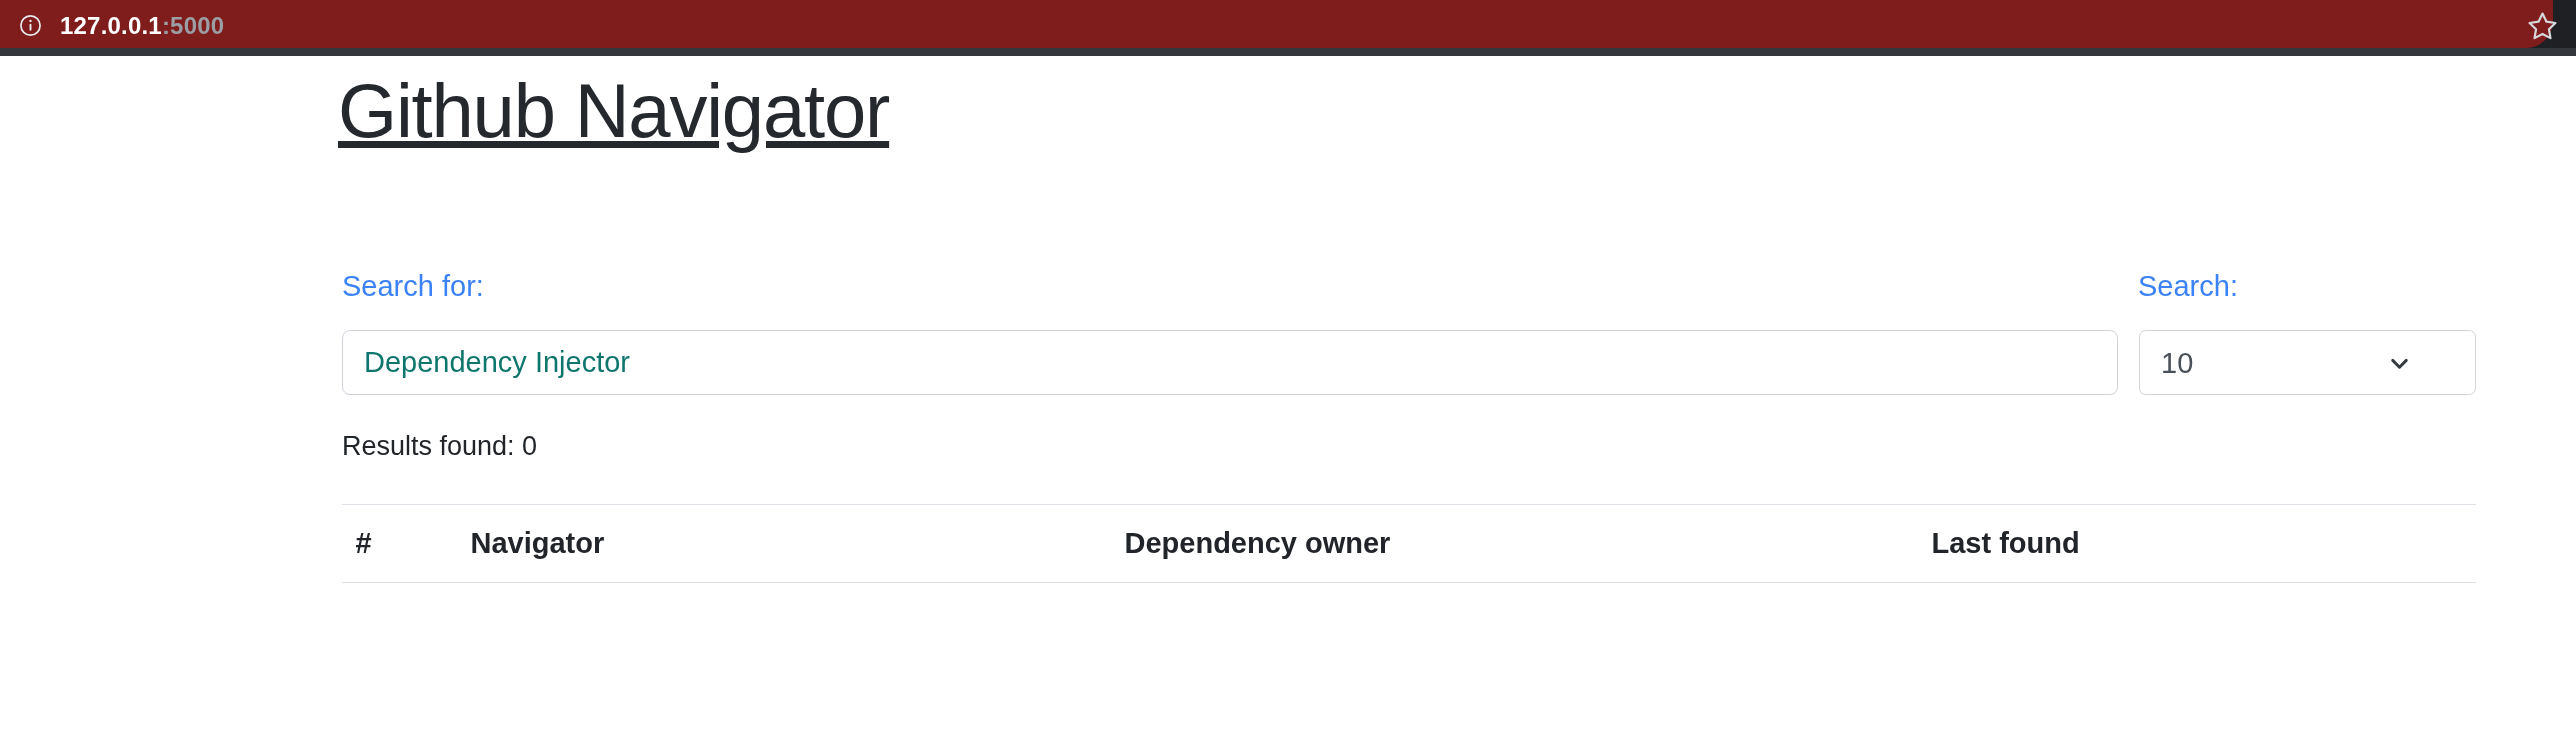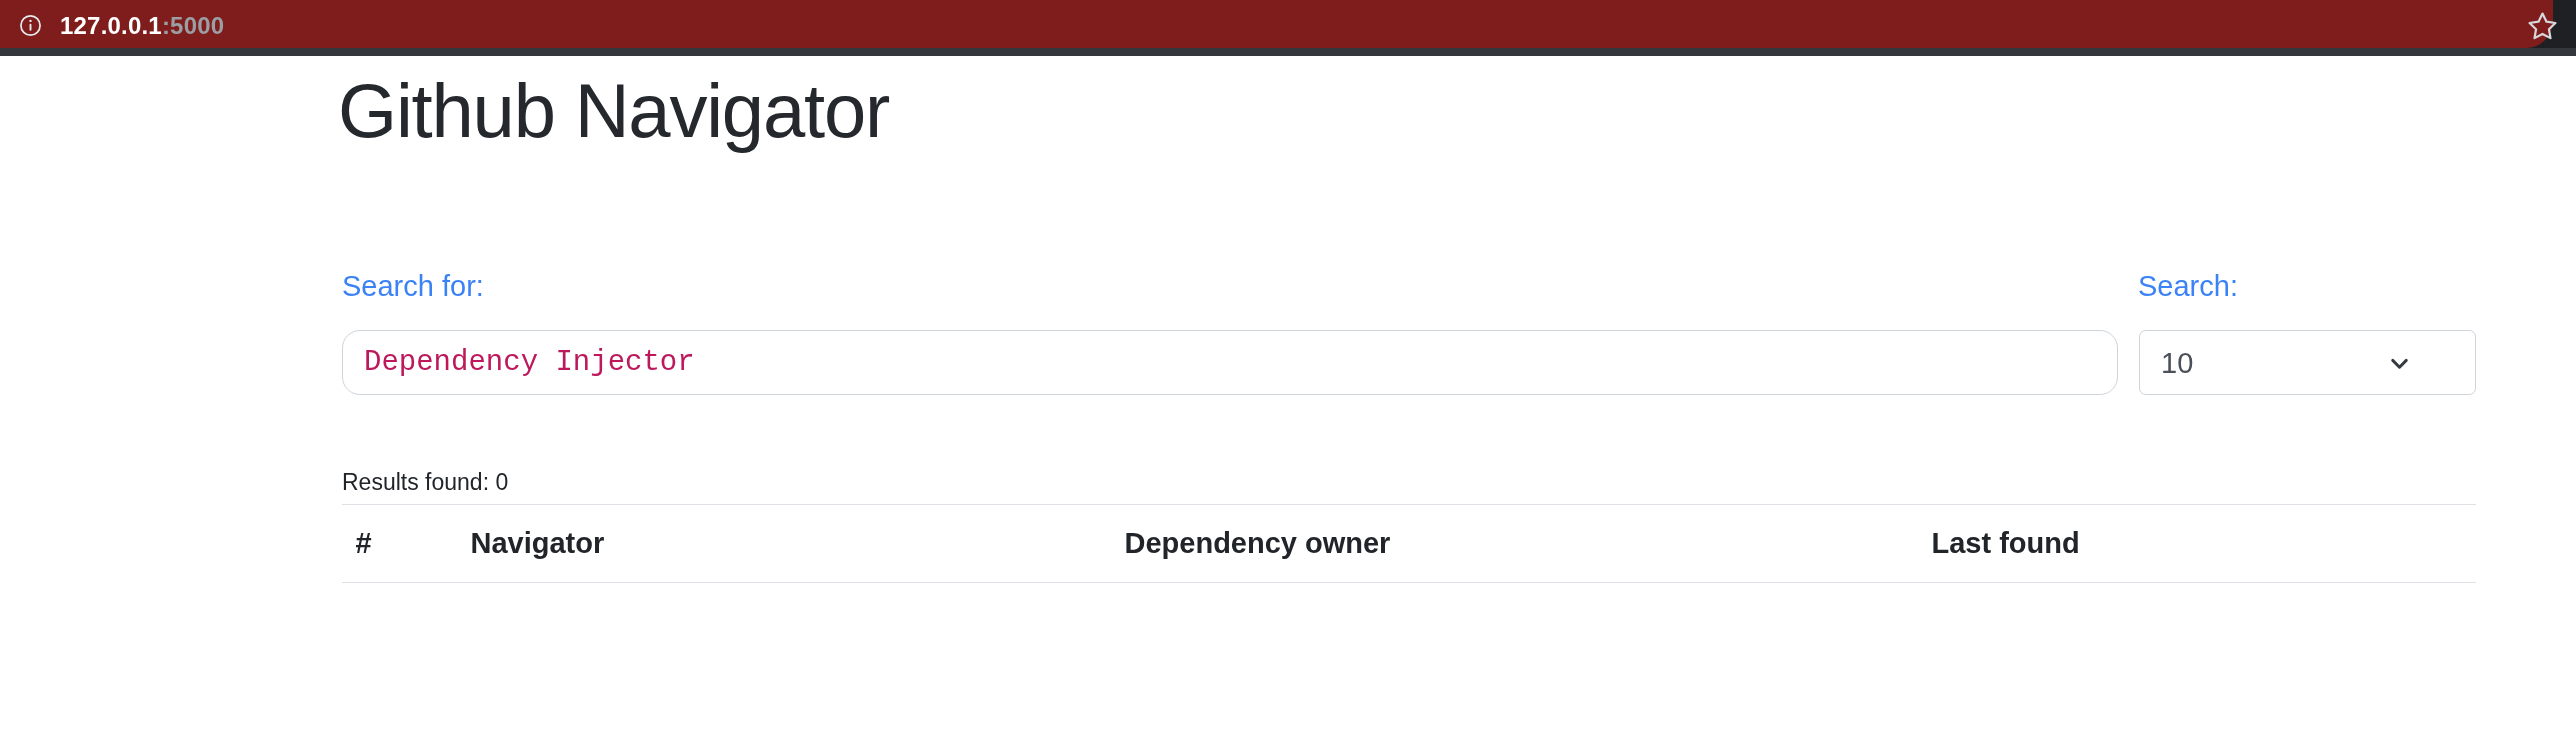--- a/index.html
+++ b/index.html
@@ -78,44 +78,45 @@
   #page-title {
     position: absolute;
     left: 338px;
     top: 9.6px;
     font-size: 76px;
     line-height: 90px;
     font-weight: 400;
     color: #25282c;
     letter-spacing: -1.2px;
     white-space: nowrap;
+    text-decoration: underline;
   }
 
   .field-label {
     position: absolute;
     font-size: 29px;
     line-height: 35px;
     color: #3b82f6;
     white-space: nowrap;
   }
   #search-label { left: 342px; top: 213px; }
   #limit-label  { left: 2138px; top: 213px; }
 
   #search-input {
     position: absolute;
     left: 342px;
     top: 274px;
     width: 1776px;
     height: 65px;
     border: 1px solid #ced4da;
-    border-radius: 18px;
-    background: #ffffff;
-    font-family: Liberation Mono, monospace;
-    font-size: 29px;
-    color: #be185d;
+    border-radius: 8px;
+    background: #ffffff;
+    font-family: Liberation Sans, sans-serif;
+    font-size: 29px;
+    color: #0f766e;
     padding: 0 21px;
     outline: none;
   }
   #search-input::placeholder { color: #9aa0a6; }
 
   #limit-select-wrap {
     position: absolute;
     left: 2139px;
     top: 274px;
     width: 290px;
@@ -142,25 +143,24 @@
     width: 25px;
     height: 25px;
     pointer-events: none;
   }
   #chevron-down-icon svg { display: block; }
 
   #results-found {
     position: absolute;
     left: 342px;
     top: 375px;
-    font-size: 23px;
+    font-size: 27px;
     line-height: 31px;
     color: #212529;
     white-space: nowrap;
-    margin-top: 36px;
   }
 
   
   #results-table {
     position: absolute;
     left: 342px;
     top: 448px;
     width: 2134px;
     border-collapse: collapse;
   }

